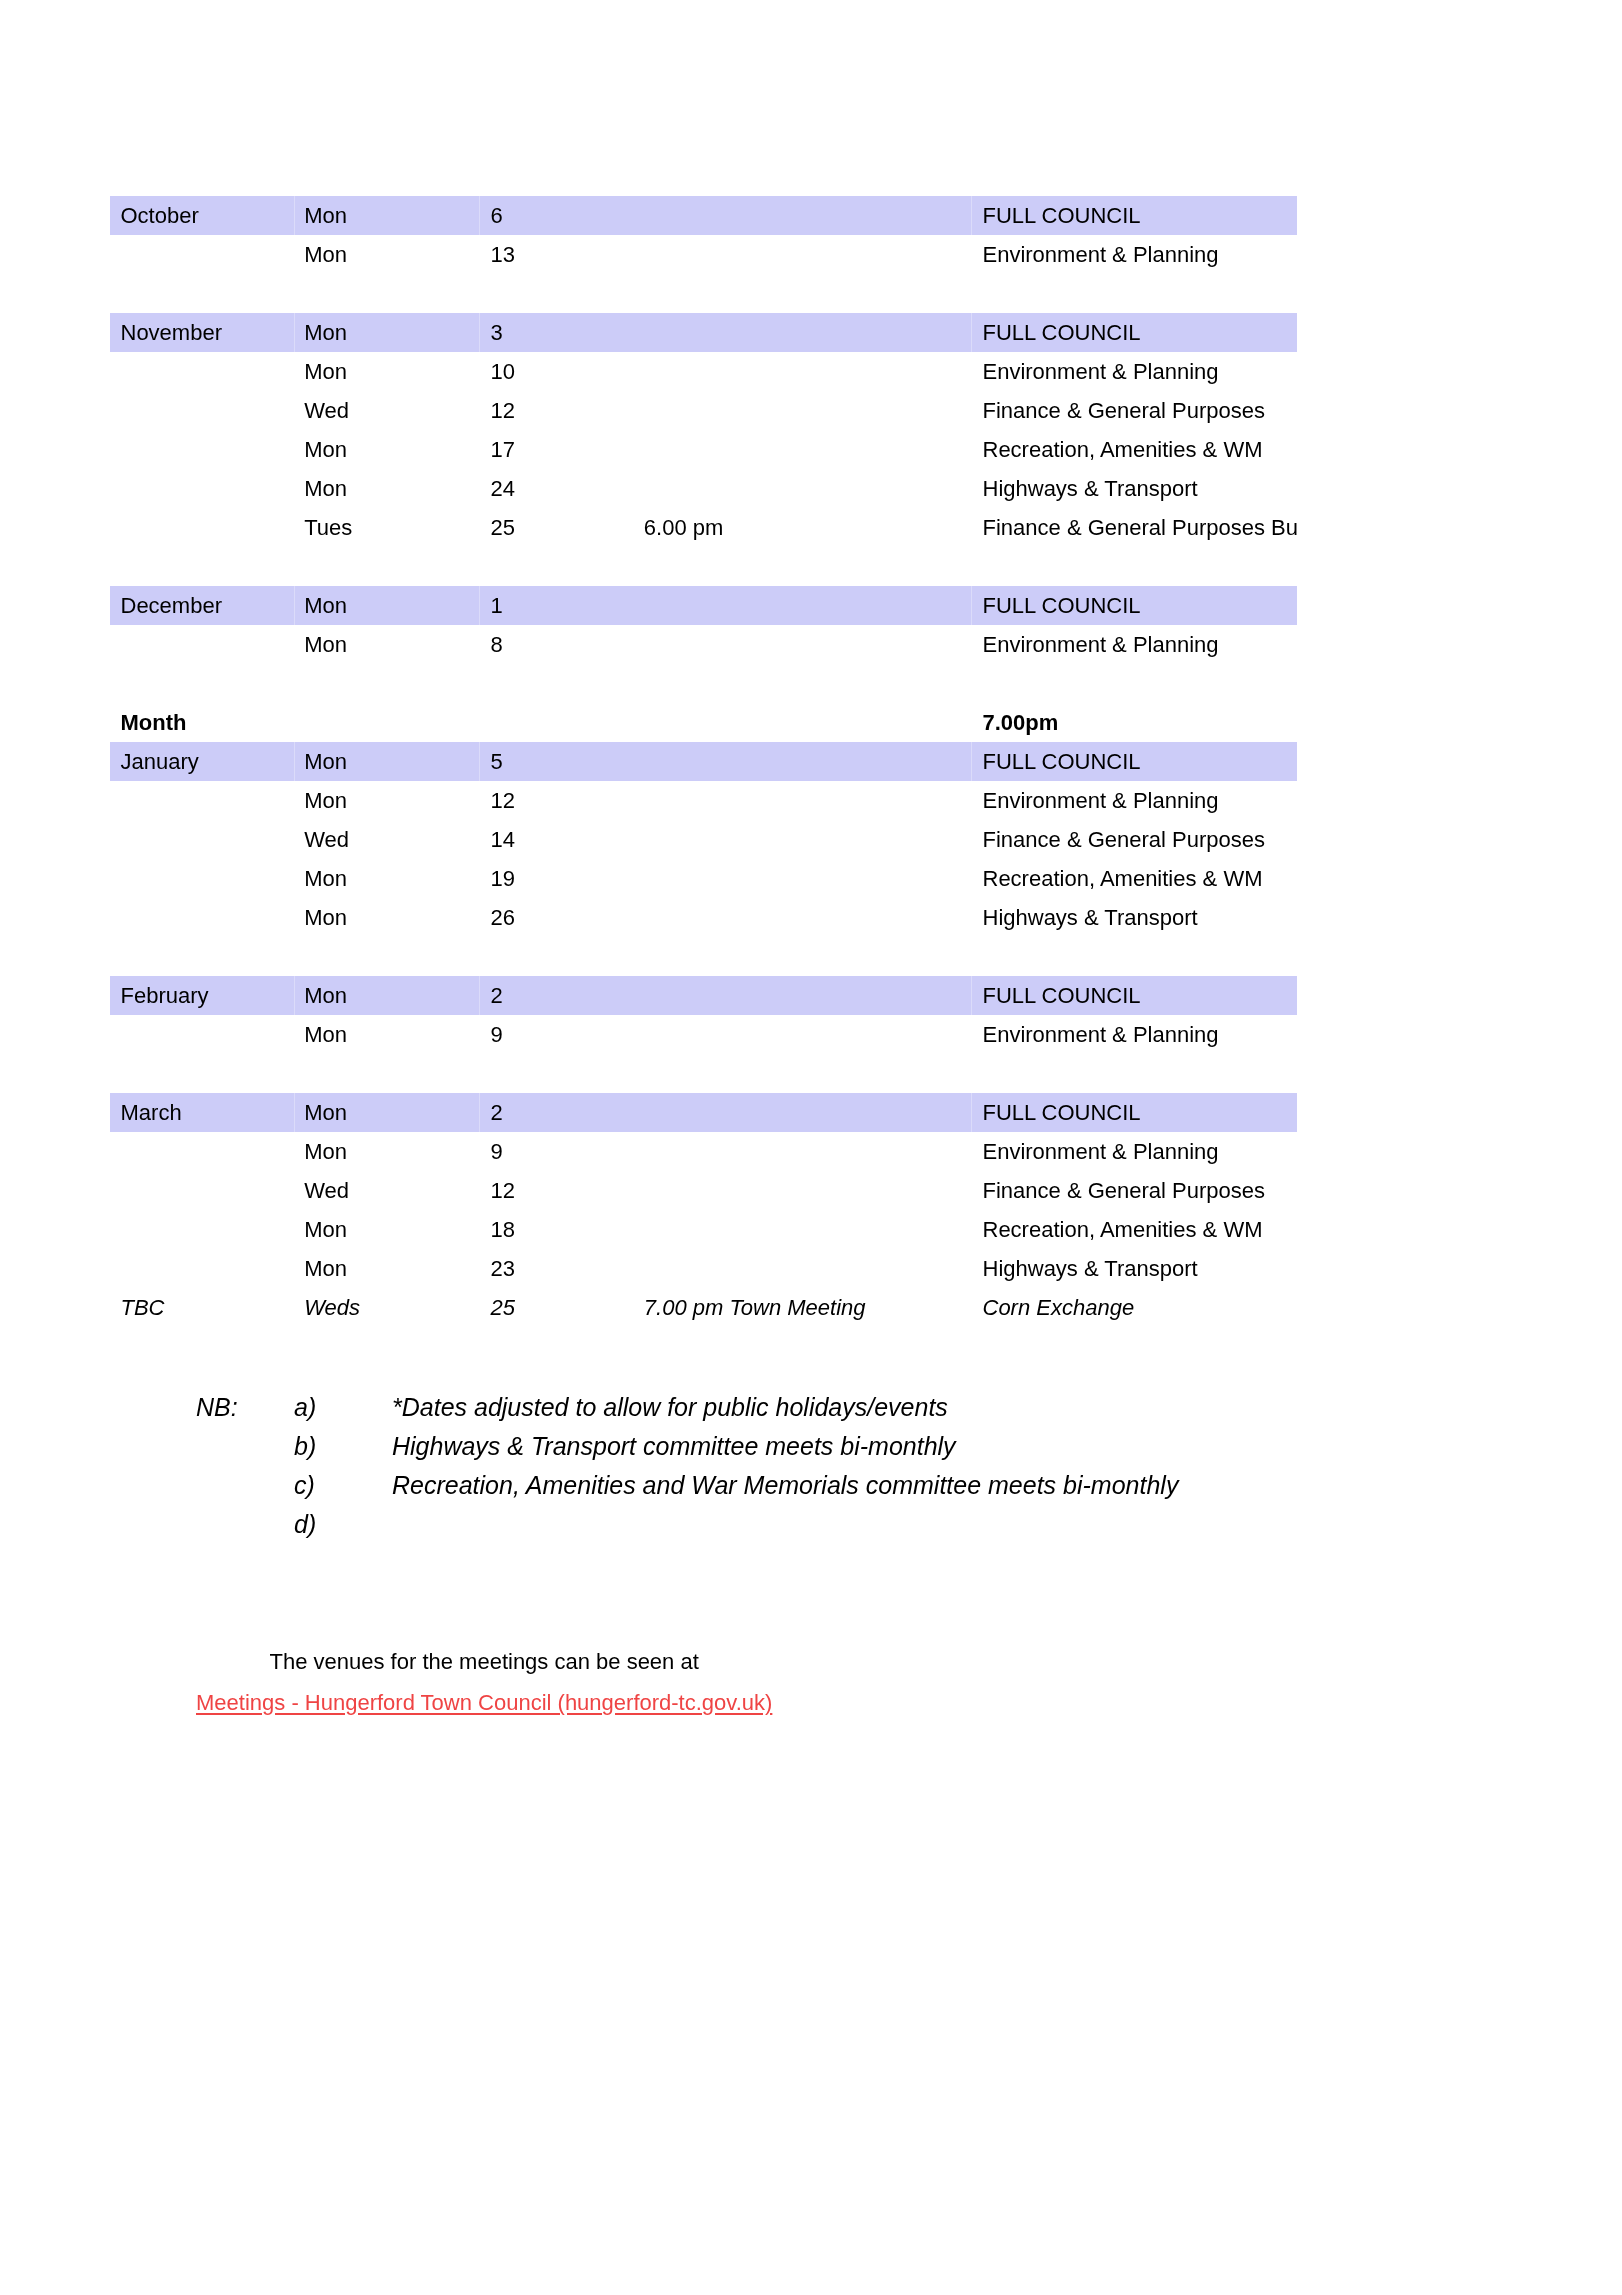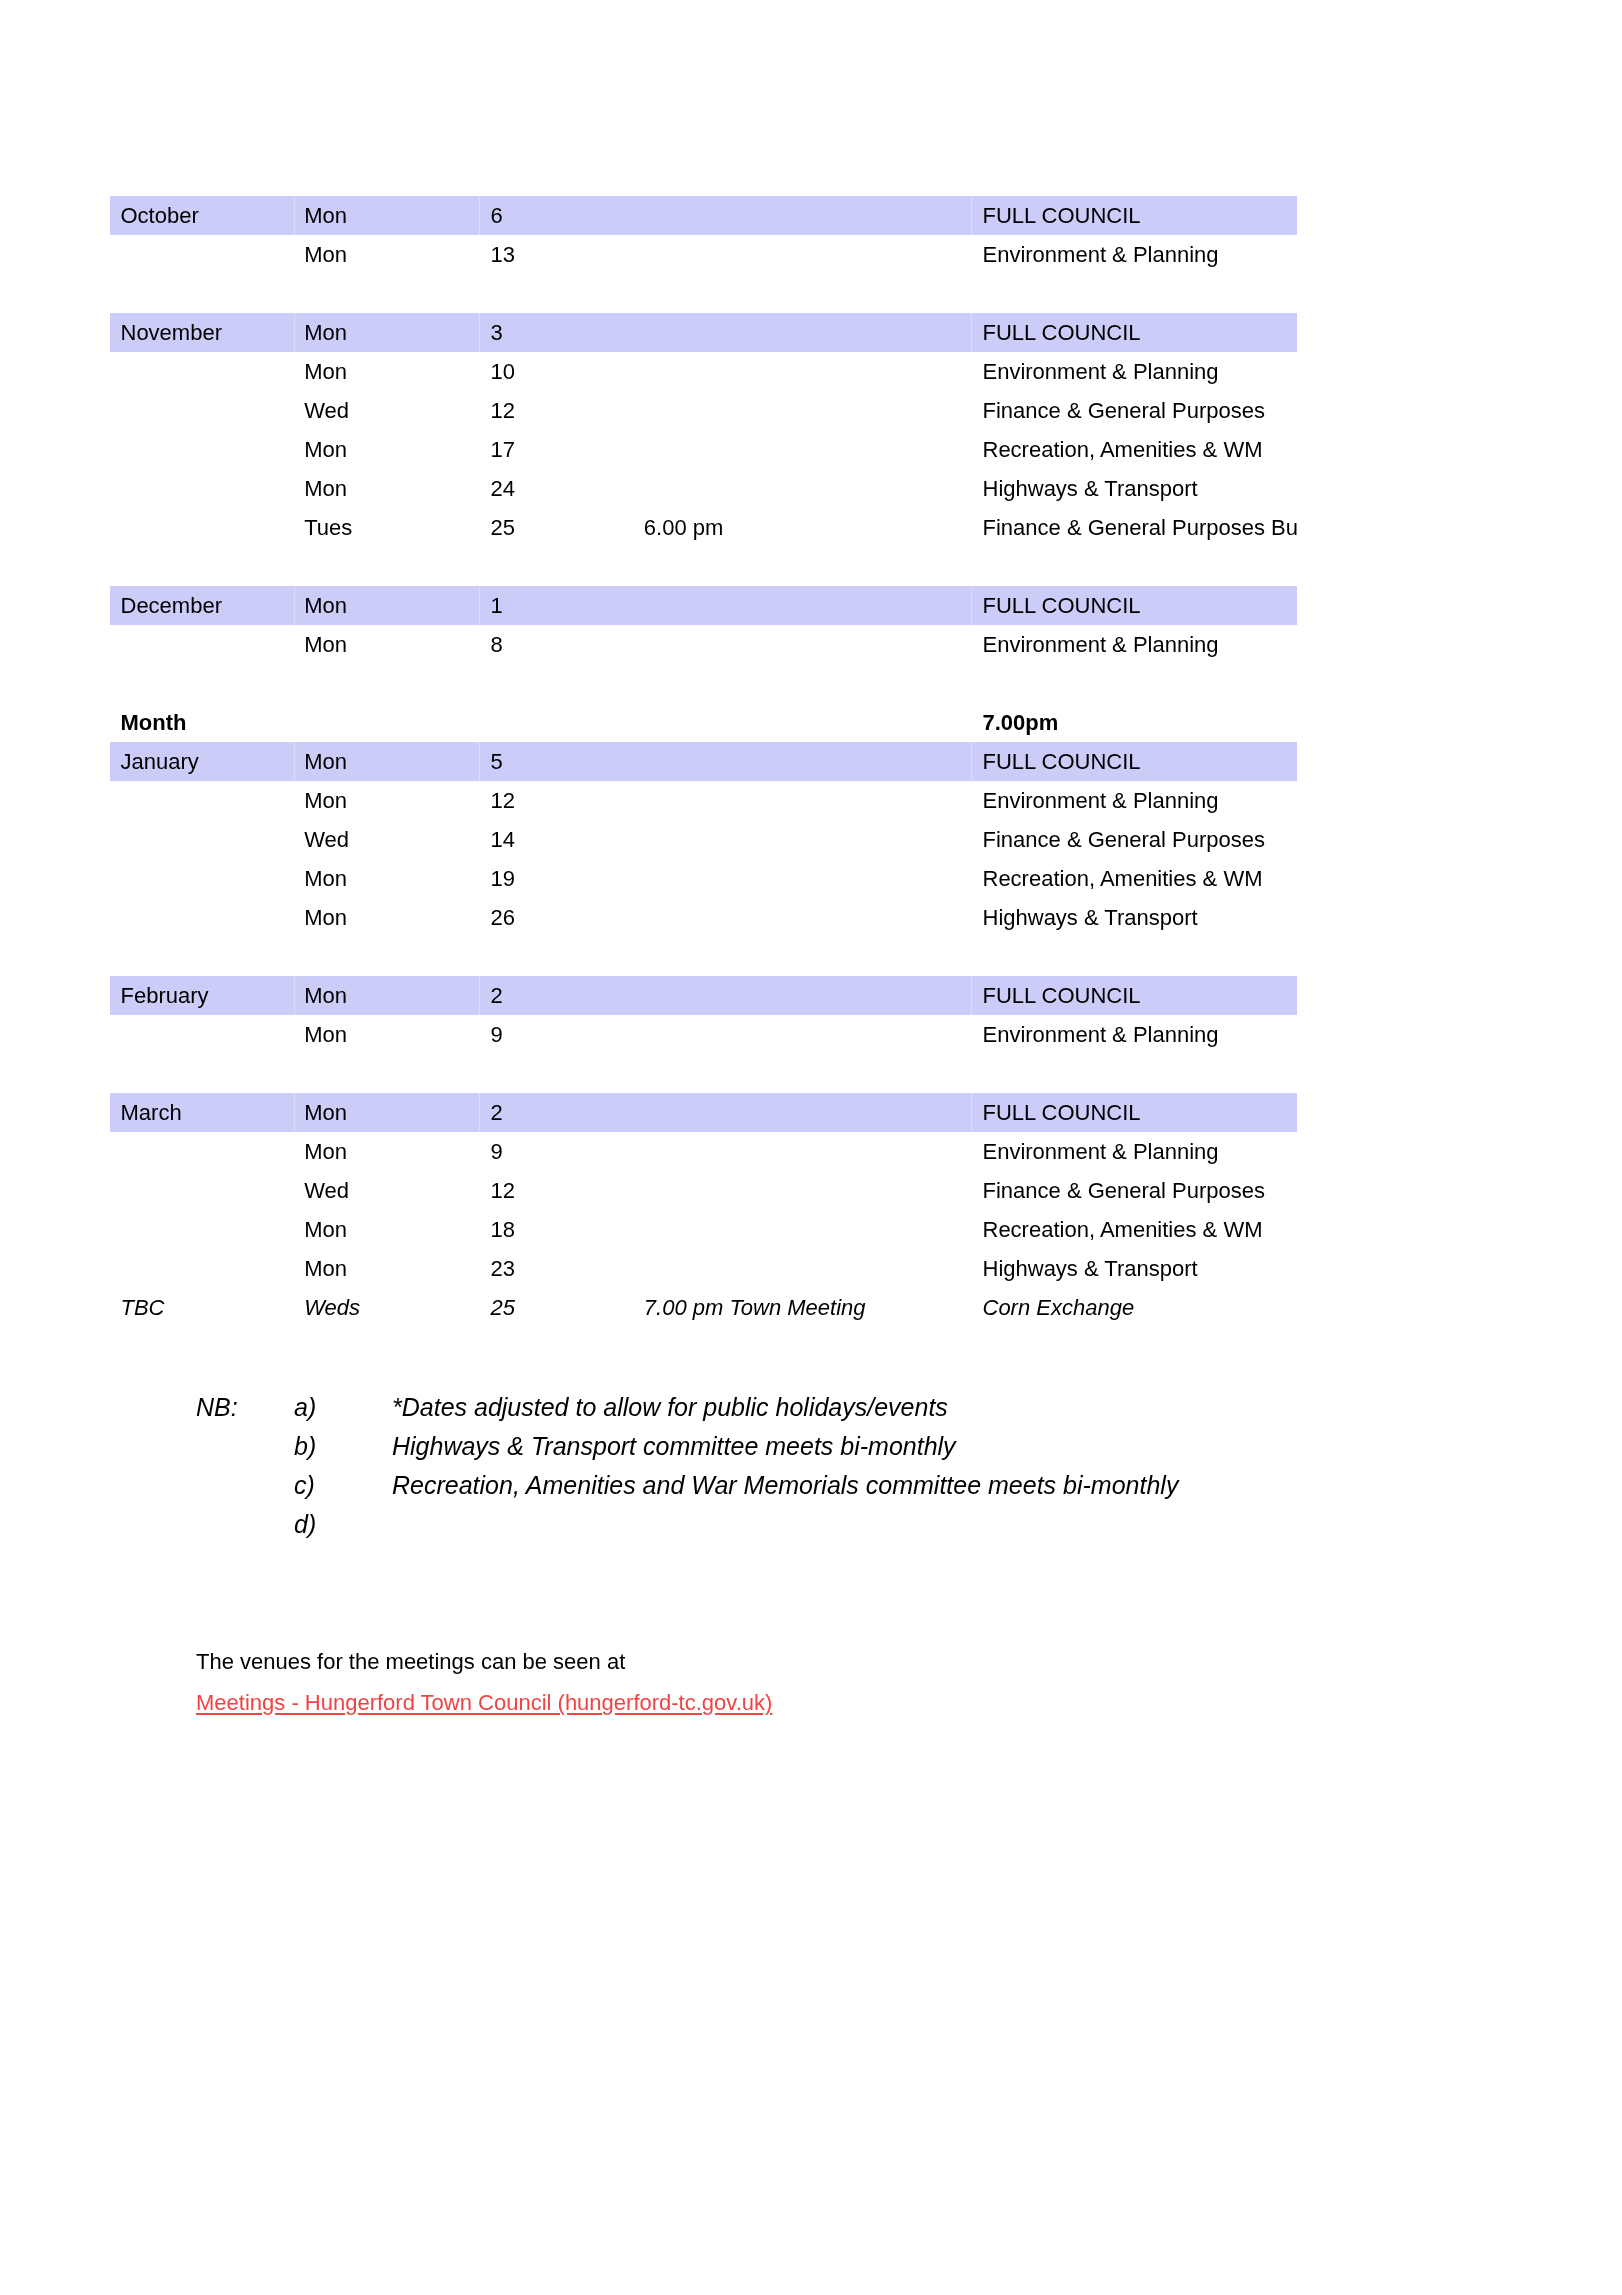--- a/index.html
+++ b/index.html
@@ -85,20 +85,21 @@
   .note-label   { width: 98px; flex: 0 0 98px; }
   .note-letter  { width: 98px; flex: 0 0 98px; }
   .note-text    { flex: 1 1 auto; }
 
   .venue-block {
     position: absolute;
     left: 196px;
     top: 1641px;
     font-size: 22px;
     line-height: 41px;
+    text-align: center;
   }
   .venue-line { white-space: nowrap; }
   .venue-link {
     color: #ef4444;
     text-decoration: underline;
     text-underline-offset: 3.3px;
     white-space: nowrap;
     cursor: pointer;
   }
 </style>

